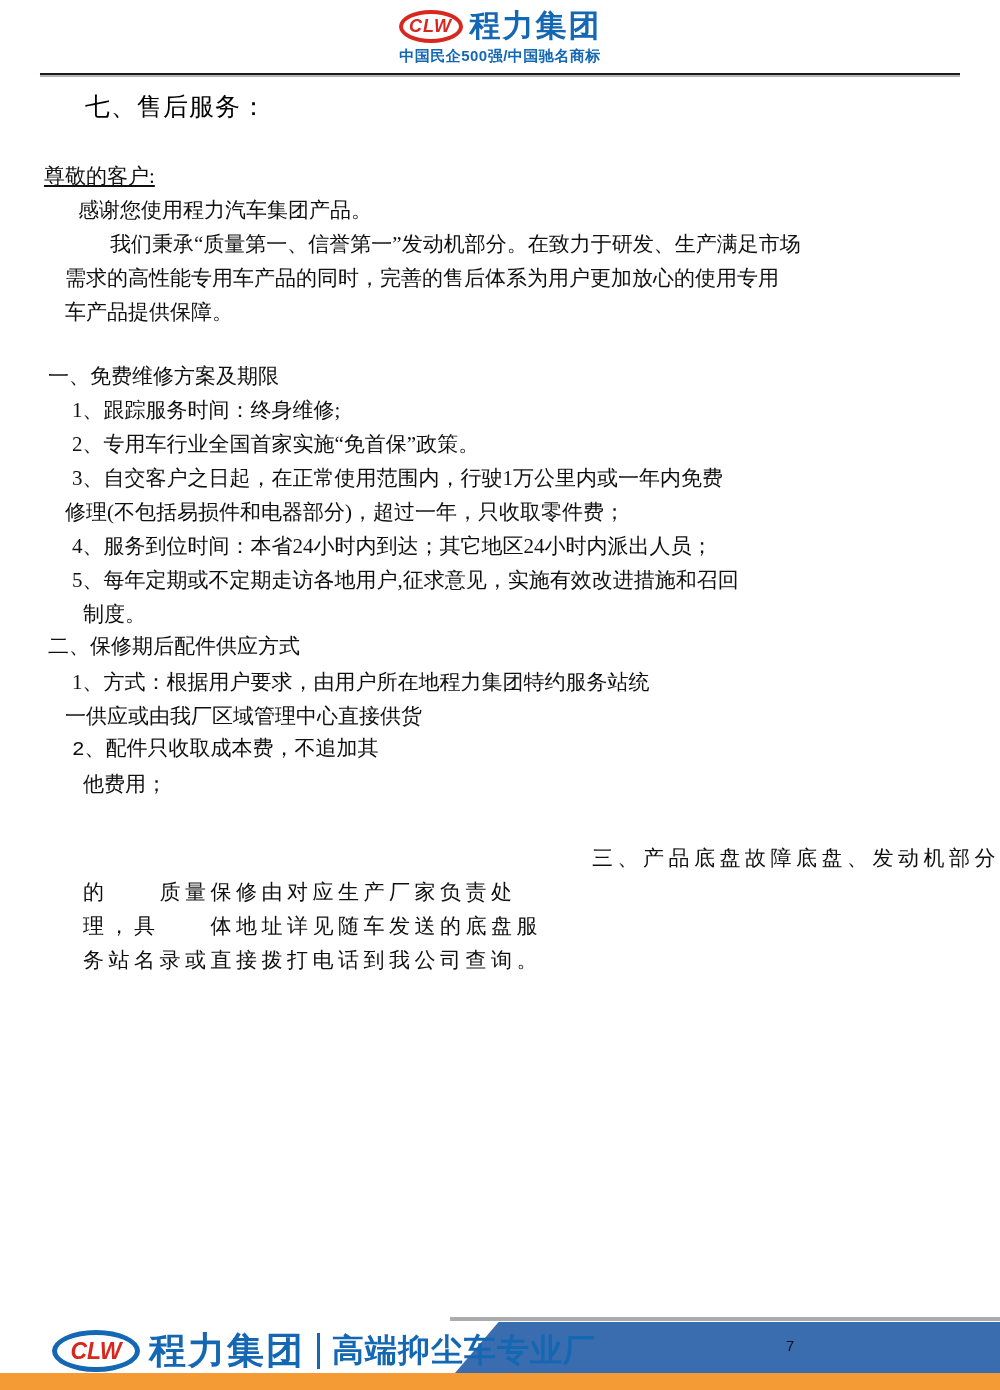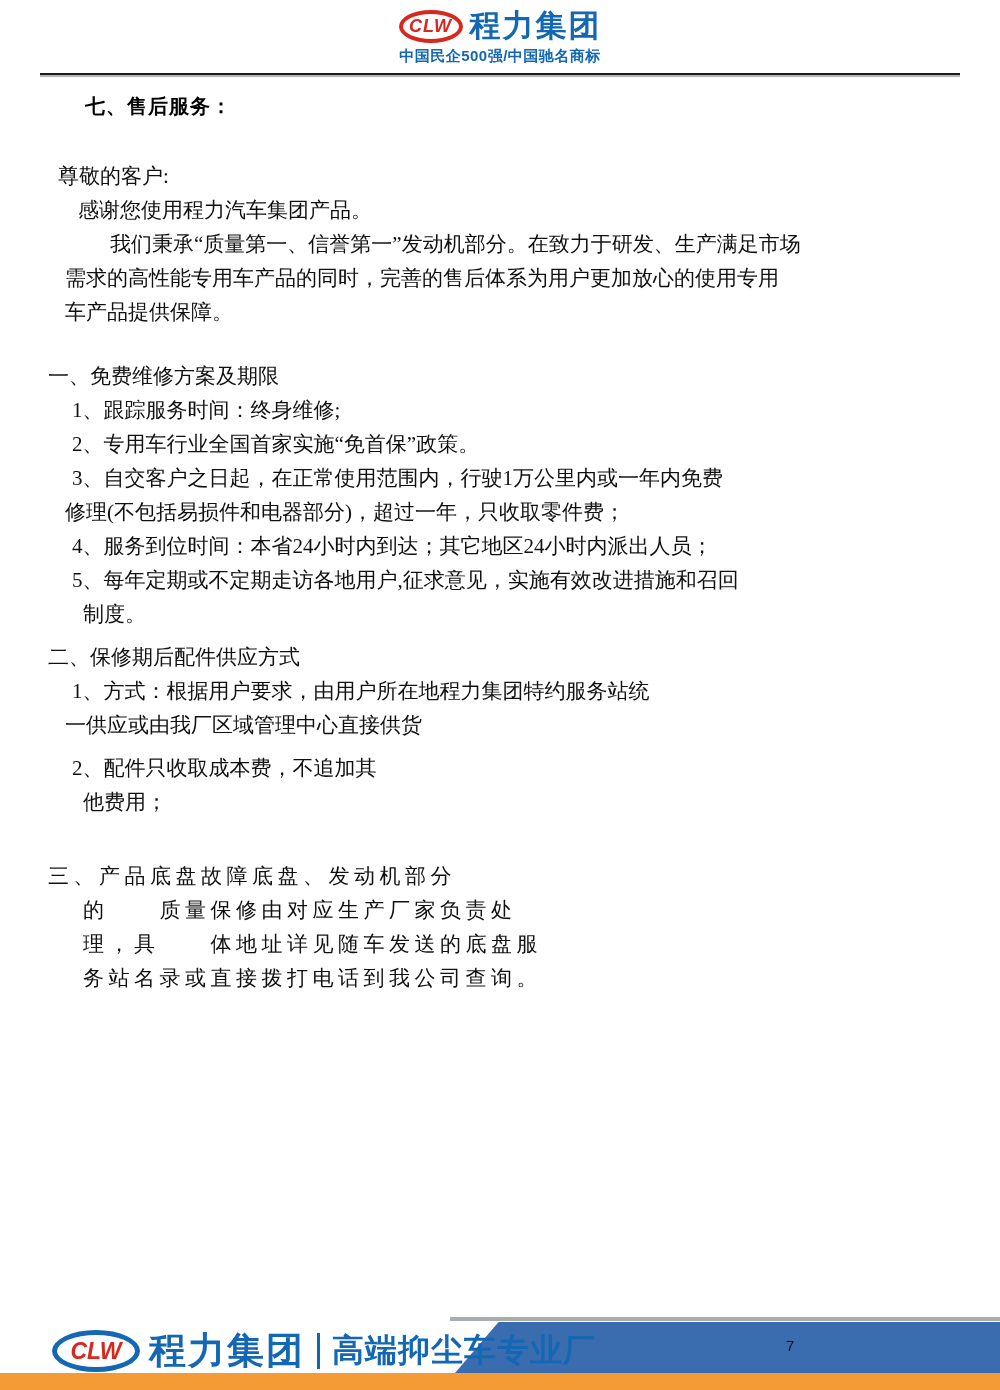--- a/index.html
+++ b/index.html
@@ -38,42 +38,42 @@
     margin:7px auto 0;
     width:920px;height:2px;
     background:#1a1c22;
     box-shadow:0 2px 0 rgba(120,120,120,.55);
   }
 
   
   .doc-title{
     margin:16px 0 8px 85px;
     font-family:"Liberation Sans","DejaVu Sans",sans-serif;
-    font-weight:bold;font-size:20px;color:#000;
+    font-weight:normal;font-size:25px;color:#000;
     line-height:30px;letter-spacing:1px;
   }
 
   
   .content{margin-top:38px;}
   .ln{
     height:34px;line-height:34px;
     font-size:21px;color:#101010;
     white-space:pre;
   }
-  .ln-label  {padding-left:58px;}
+  .ln-label  {padding-left:44px;text-decoration:underline;}
   .ln-thanks {padding-left:78px;}
   .ln-para   {padding-left:110px;}
   .ln-flush  {padding-left:65px;}
   .ln-section{padding-left:48px;}
   .ln-item   {padding-left:72px;}
   .ln-wrap2  {padding-left:83px;}
   .ln-spaced {letter-spacing:4.5px;}
   .gap-sm{margin-top:30px;}
-  .gap-xs{margin-top:9px;}
-  .gap-lg{margin-top:40px;}
+  .gap-xs{font-family:Liberation Mono, monospace;}
+  .gap-lg{margin-top:40px;text-align:right;}
 
   
   .footer-gray-strip{
     position:absolute;left:450px;right:0;top:1317px;height:4px;
     background:#aaadb0;
   }
   .footer-blue-band{
     position:absolute;left:455px;top:1322px;width:545px;height:51px;
     background:#3a6cb0;
     -webkit-clip-path:polygon(8% 0,100% 0,100% 100%,0 100%);

